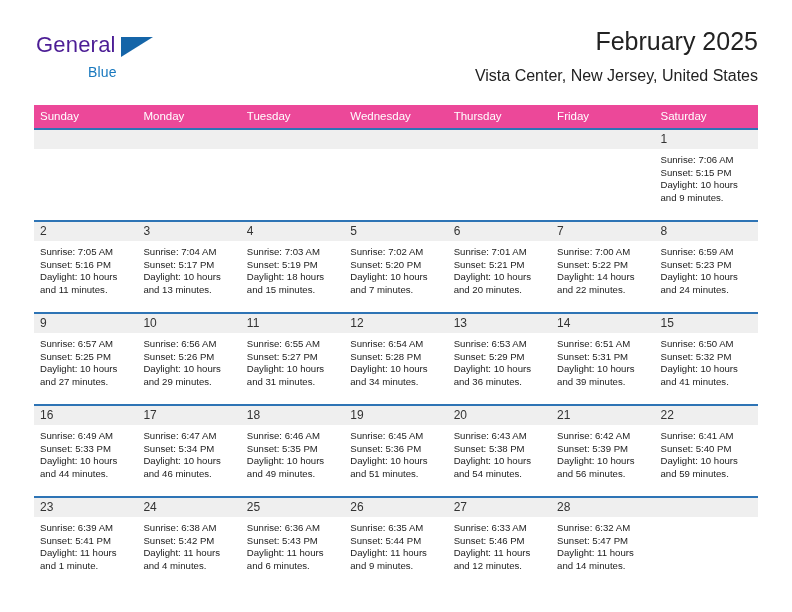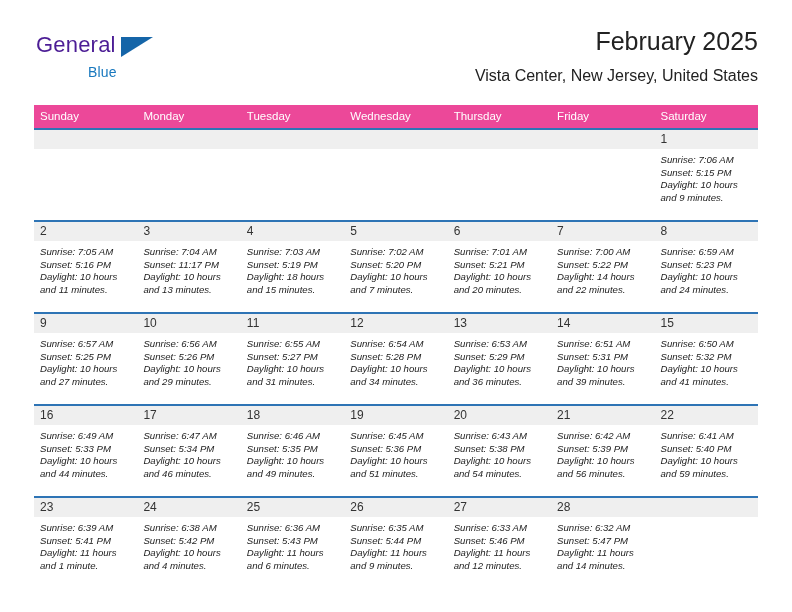--- a/index.html
+++ b/index.html
@@ -124,21 +124,20 @@
     box-sizing: border-box;
   }
   .daynum.empty {
     color: transparent;
   }
   .cellbody {
     padding: 5px 6px 0 6px;
     font-size: 9.6px;
     line-height: 12.6px;
     color: #222222;
-    font-style: italic;
   }
   .cellbody div {
     white-space: nowrap;
   }
   .cellbody .wrap {
     white-space: normal;
   }
 </style>
 </head>
 <body>
@@ -207,21 +206,21 @@
             <div class="cellbody">
               <div>Sunrise: 7:05 AM</div>
               <div>Sunset: 5:16 PM</div>
               <div class="wrap">Daylight: 10 hours and 11 minutes.</div>
             </div>
           </td>
           <td>
             <div class="daynum">3</div>
             <div class="cellbody">
               <div>Sunrise: 7:04 AM</div>
-              <div>Sunset: 11:17 PM</div>
+              <div>Sunset: 5:17 PM</div>
               <div class="wrap">Daylight: 10 hours and 13 minutes.</div>
             </div>
           </td>
           <td>
             <div class="daynum">4</div>
             <div class="cellbody">
               <div>Sunrise: 7:03 AM</div>
               <div>Sunset: 5:19 PM</div>
               <div class="wrap">Daylight: 18 hours and 15 minutes.</div>
             </div>
@@ -382,21 +381,21 @@
               <div>Sunrise: 6:39 AM</div>
               <div>Sunset: 5:41 PM</div>
               <div class="wrap">Daylight: 11 hours and 1 minute.</div>
             </div>
           </td>
           <td>
             <div class="daynum">24</div>
             <div class="cellbody">
               <div>Sunrise: 6:38 AM</div>
               <div>Sunset: 5:42 PM</div>
-              <div class="wrap">Daylight: 10 hours and 4 minutes.</div>
+              <div class="wrap">Daylight: 11 hours and 4 minutes.</div>
             </div>
           </td>
           <td>
             <div class="daynum">25</div>
             <div class="cellbody">
               <div>Sunrise: 6:36 AM</div>
               <div>Sunset: 5:43 PM</div>
               <div class="wrap">Daylight: 11 hours and 6 minutes.</div>
             </div>
           </td>

